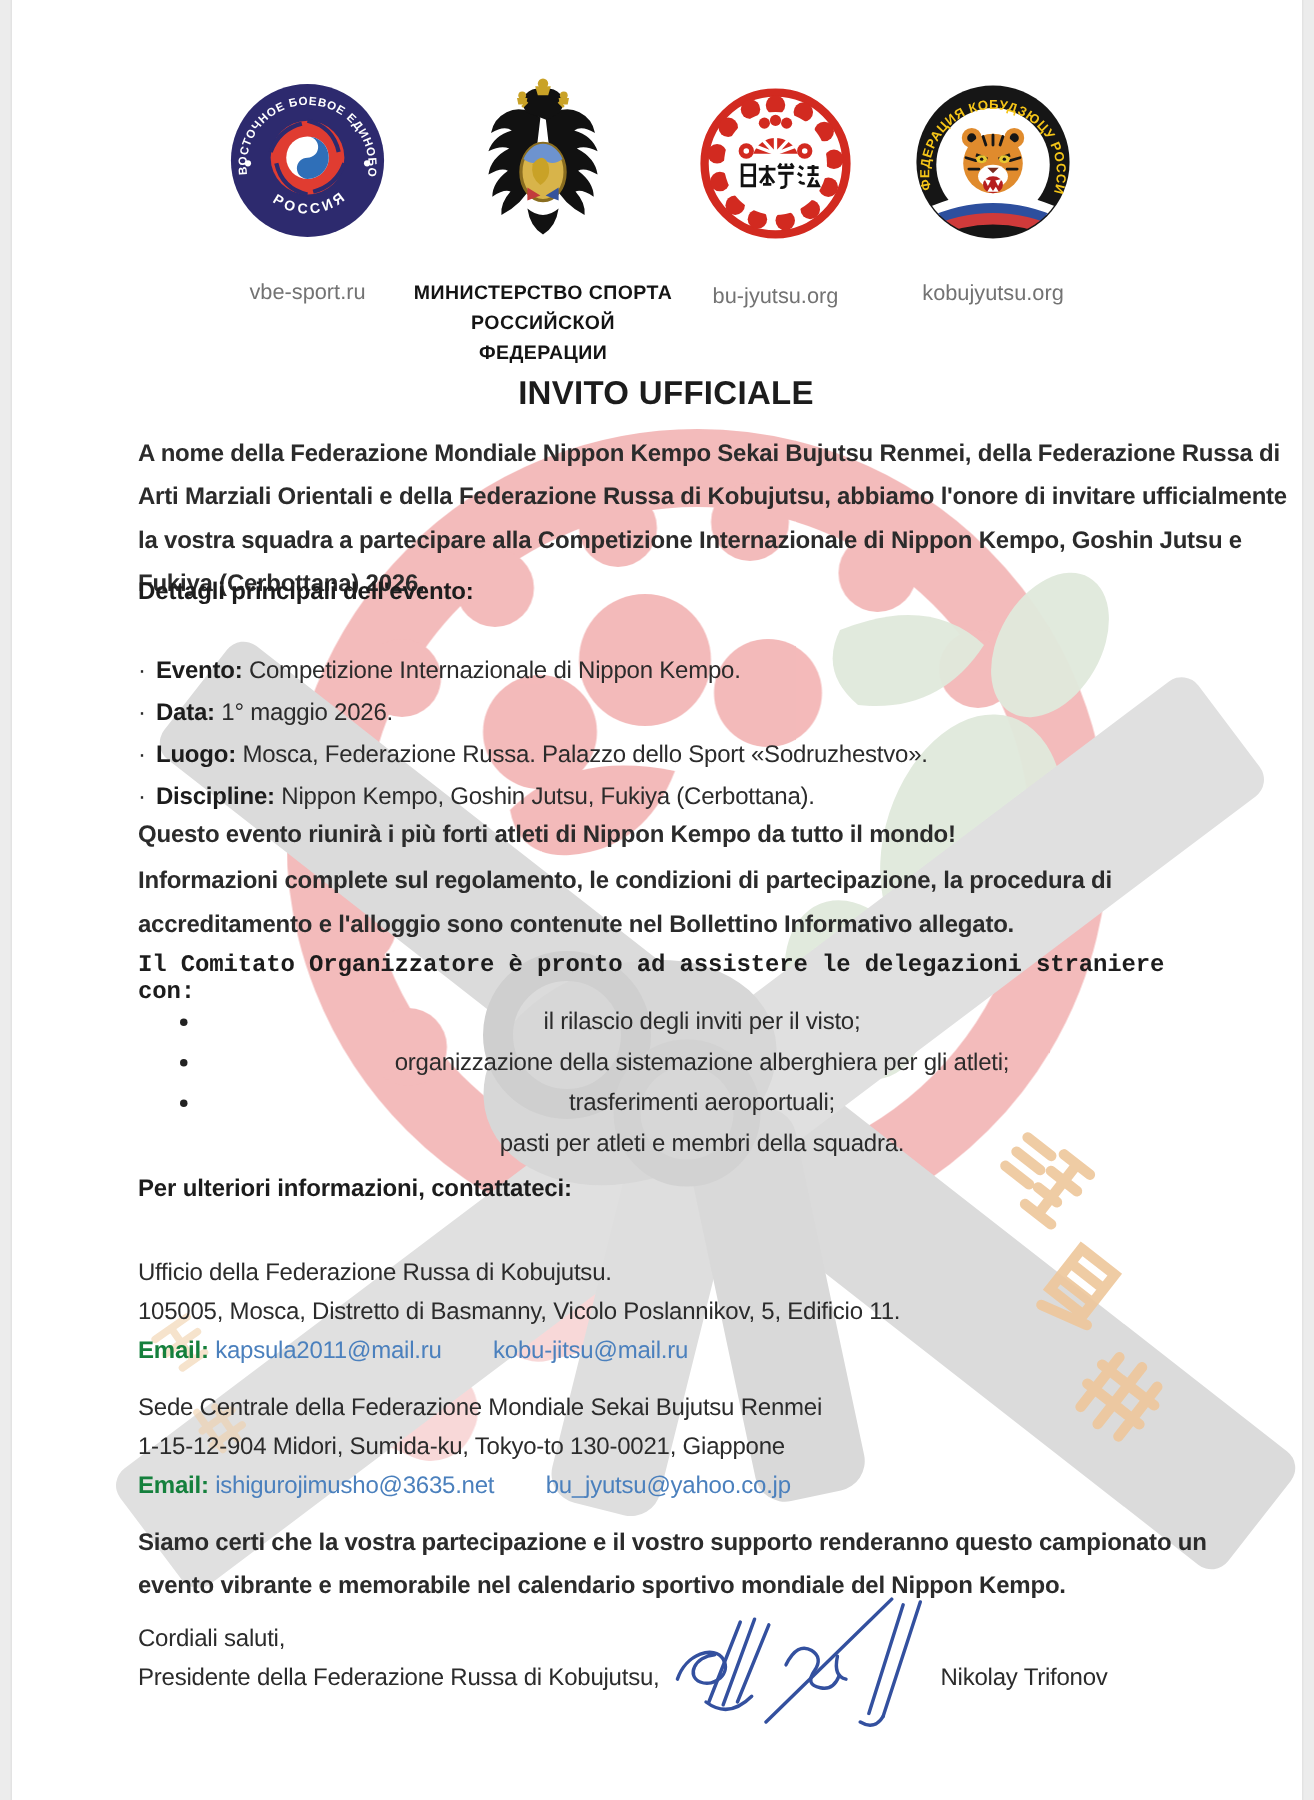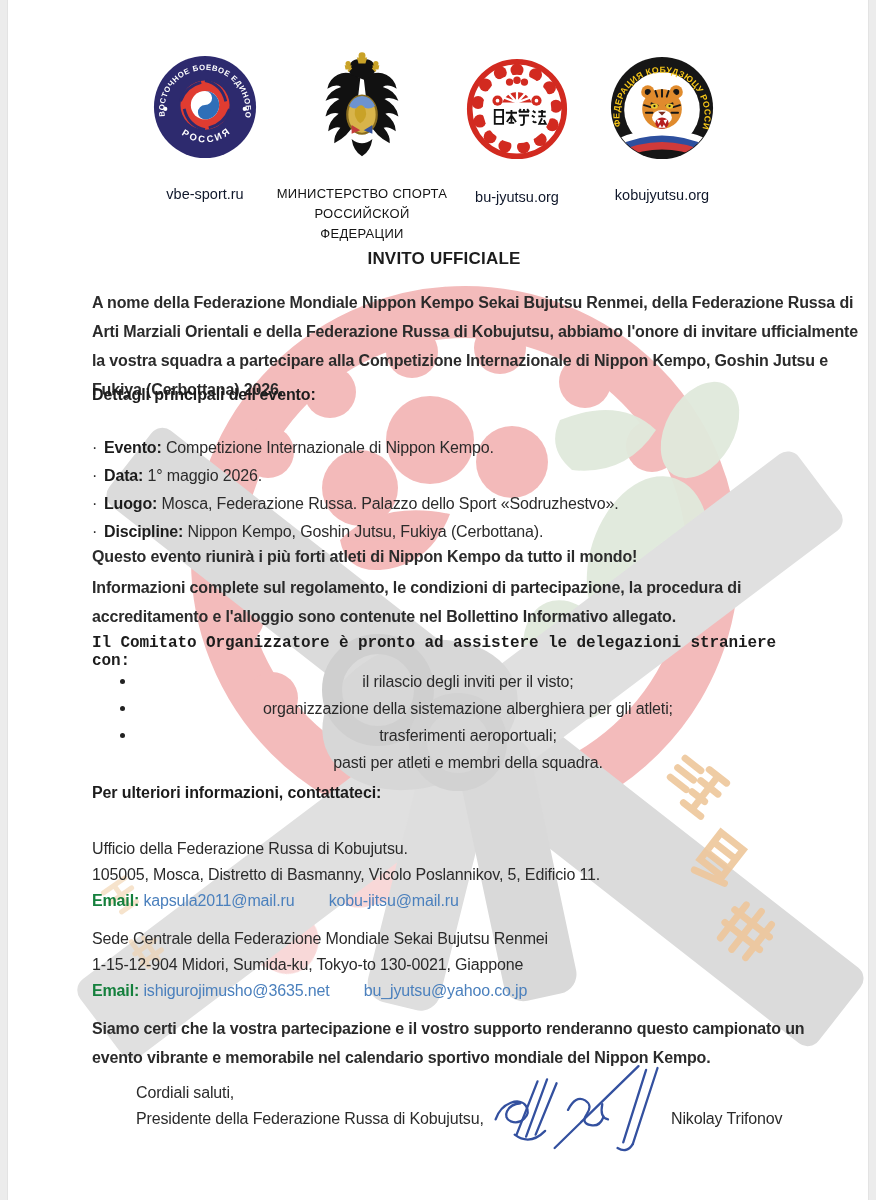--- a/index.html
+++ b/index.html
@@ -8,42 +8,42 @@
   .edge{position:absolute;top:0;bottom:0;width:7px;background:#ececec;z-index:5;}
   .edge.left{left:0;border-right:1px solid #e3e3e3;}
   .edge.right{right:0;border-left:1px solid #e3e3e3;}
   .wm{position:absolute;inset:0;z-index:0;pointer-events:none;}
   .content{position:absolute;left:92px;top:0;width:704px;height:1200px;z-index:2;}
   .abs{position:absolute;left:0;right:0;}
   .sr{position:absolute;width:1px;height:1px;overflow:hidden;clip:rect(0 0 0 0);white-space:nowrap;}
 
   
   .logo-col{position:absolute;text-align:center;}
-  .logo-link{font-size:14.5px;color:#0f172a;text-decoration:none;display:inline-block;}
-  .ministry-caption{font-size:13px;font-weight:normal;color:#141414;line-height:20px;letter-spacing:.3px;white-space:pre-line;}
-
-  .title{top:249px;text-align:center;font-size:17px;font-weight:bold;color:#1c1c1c;letter-spacing:.2px;}
+  .logo-link{font-size:14.5px;color:#737373;text-decoration:none;display:inline-block;}
+  .ministry-caption{font-size:13px;font-weight:bold;color:#141414;line-height:20px;letter-spacing:.3px;white-space:pre-line;}
+
+  .title{top:249px;text-align:center;font-size:22px;font-weight:bold;color:#1c1c1c;letter-spacing:.2px;}
   .para{font-size:16px;line-height:29px;letter-spacing:-0.15px;white-space:pre;color:#2b2b2b;font-weight:bold;}
   .bold-head{font-size:16px;font-weight:bold;color:#1c1c1c;letter-spacing:-0.1px;}
 
   .detail-row{font-size:16px;line-height:28px;letter-spacing:-0.15px;}
   .detail-row b{color:#1c1c1c;}
   .dot{display:inline-block;width:12px;}
 
   .assist li{font-size:16px;line-height:27px;letter-spacing:-0.15px;list-style:none;position:relative;padding-left:48px;}
   .assist{margin:0;padding:0;}
   .assist li::before{content:"";position:absolute;left:28px;top:11px;width:5px;height:5px;border-radius:50%;background:#222;}
   .assist li.nobullet::before{display:none;}
 
   .contact-line{font-size:16px;line-height:26px;letter-spacing:-0.15px;}
   .contact-line b{color:#15803d;}
   a.mail{color:#4b80bd;text-decoration:none;}
   a.mail + a.mail{margin-left:30px;}
 
-  .sign-row{font-size:16px;letter-spacing:-0.15px;margin-left:44px;}
+  .sign-row{font-size:16px;letter-spacing:-0.15px;}
   .sign-name{position:absolute;left:535px;top:0;}
   .sig-svg{position:absolute;left:352px;top:-52px;}
 </style>
 </head>
 <body>
 
 <div class="page">
 
   <svg class="wm" width="876" height="1200" viewBox="0 0 876 1200">
 

